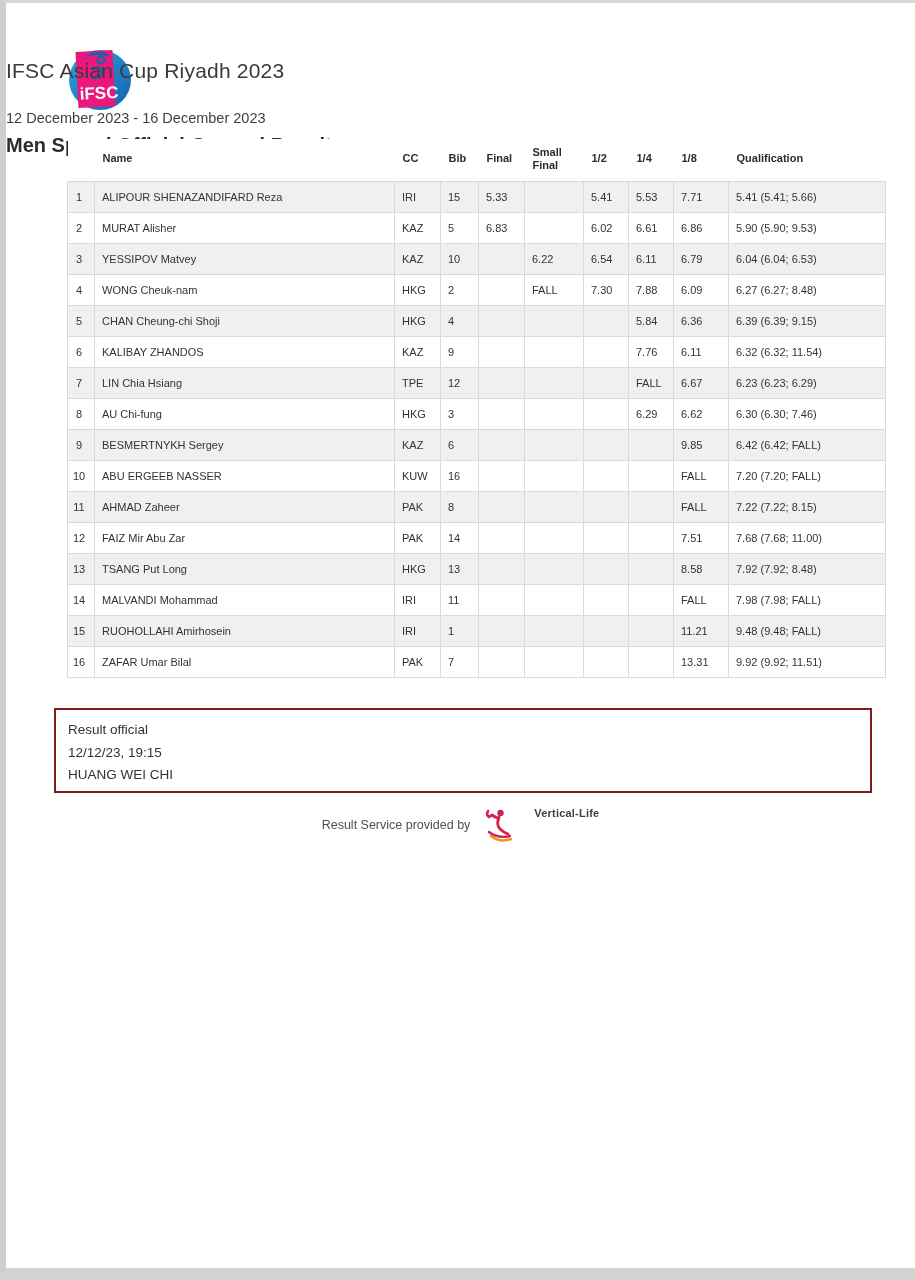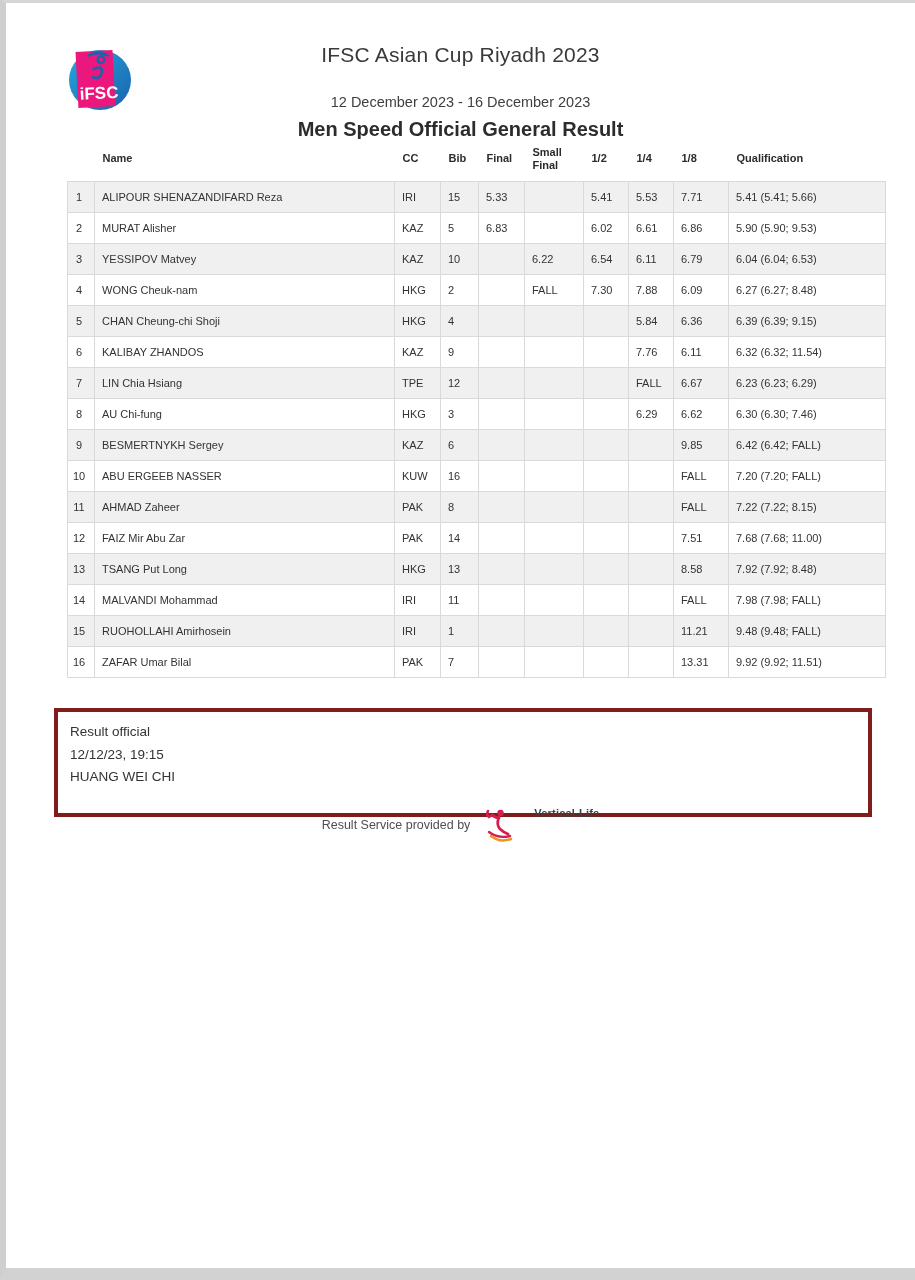--- a/index.html
+++ b/index.html
@@ -3,21 +3,21 @@
 <meta charset="utf-8">
 <style>
   * { margin:0; padding:0; box-sizing:border-box; }
   html,body { width:915px; height:1280px; background:#e9e9e9; font-family:"Liberation Sans", sans-serif; }
   .page {
     position:relative; width:915px; height:1280px; background:#ffffff;
     border-left:6px solid #cfcfcf; border-top:3px solid #d6d6d6; border-bottom:12px solid #d2d2d2;
     overflow:hidden;
   }
   
-  .doc-header { position:absolute; top:40px; left:0; width:100%; text-align:center; }
+  .doc-header { position:absolute; top:56px; left:0; width:100%; text-align:left; }
   .event-title { font-size:21px; color:#3a3a3a; font-weight:400; letter-spacing:0.2px; }
   .event-dates { margin-top:27px; font-size:14.5px; color:#3f3f3f; }
   .doc-subtitle { margin-top:8px; font-size:20px; color:#2c2c2c; font-weight:700; }
   .ifsc-logo { position:absolute; top:44px; left:60px; width:68px; height:66px; }
 
   
   .results-table {
     position:absolute; top:136px; left:48px; width:818px;
     border-collapse:collapse; table-layout:fixed;
     font-size:11px; color:#333333;margin-left:13px;
@@ -32,22 +32,22 @@
     height:31px; padding:0 4px 0 7px; vertical-align:middle;
     border-right:1px solid #dadada; border-bottom:1px solid #dadada;
     white-space:nowrap; overflow:hidden;
   }
   .results-table tbody td:first-child { border-left:1px solid #dadada; text-align:center; padding-left:0; }
   .results-table tbody tr:nth-child(odd) td { background:#f0f0f0; }
   .results-table tbody tr:nth-child(even) td { background:#ffffff; }
 
   
   .result-box {
-    position:absolute; top:705px; left:48px; width:818px; height:109px;
-    border:4px solid #7f1d1d; background:#ffffff;
+    position:absolute; top:705px; left:48px; width:818px; height:85px;
+    border:2px solid #7f1d1d; background:#ffffff;
     padding:9px 12px; font-size:13.5px; color:#333333; line-height:22.5px;
   }
 
   
   .service-line {
     position:absolute; top:796px; left:0; width:100%; height:52px;
     display:flex; align-items:center; justify-content:center; gap:12px;
   }
   .service-text { font-size:12.5px; color:#4f4f4f; }
   .vl-logo { display:flex; align-items:flex-start; gap:16px; }

